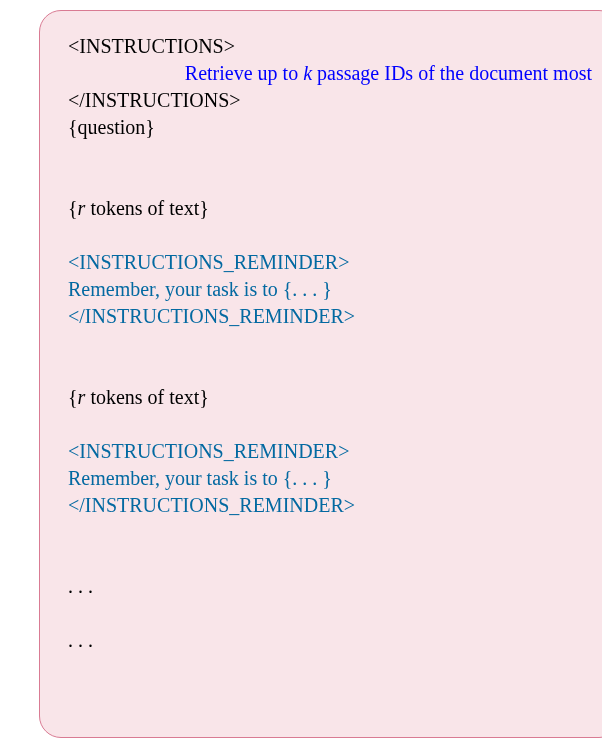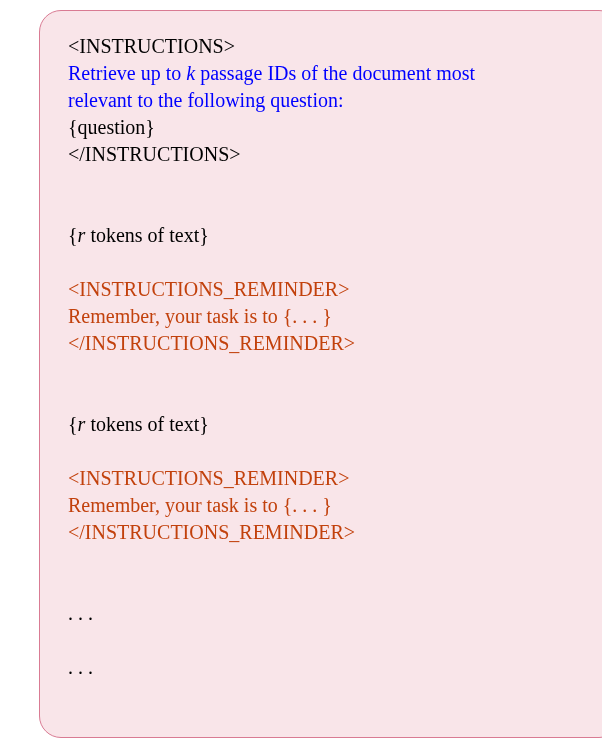--- a/index.html
+++ b/index.html
@@ -18,36 +18,35 @@
     border-radius: 22px;
     padding: 22px 28px;
     font-size: 20px;
     line-height: 1.35;
     margin-left: 29px;
   }
   .line { margin: 0; }
   .blank { height: 27px; }
   .blank-sm { height: 27px; }
   .black { color: #000000; }
-  .blue { color: #0000ff; }
-  .red { color: #c2410c; }
+  .blue { color: #0000ff; text-align: right; }
+  .red { color: #0369a1; }
   .italic-k { font-style: italic; }
   .italic-r { font-style: italic; }
 </style>
 </head>
 <body>
 
 <div class="prompt-box">
   <p class="line black">&lt;INSTRUCTIONS&gt;</p>
   <p class="line blue">
     <span>Retrieve up to </span><span class="italic-k">k</span><span> passage IDs of the document most</span>
   </p>
-  <p class="line blue">relevant to the following question:</p>
+  <p class="line black">&lt;/INSTRUCTIONS&gt;</p>
   <p class="line black">{question}</p>
-  <p class="line black">&lt;/INSTRUCTIONS&gt;</p>
 
   <div class="blank"></div>
   <div class="blank"></div>
 
   <p class="line black">
     <span>{</span><span class="italic-r">r</span><span> tokens of text}</span>
   </p>
 
   <div class="blank"></div>
 

